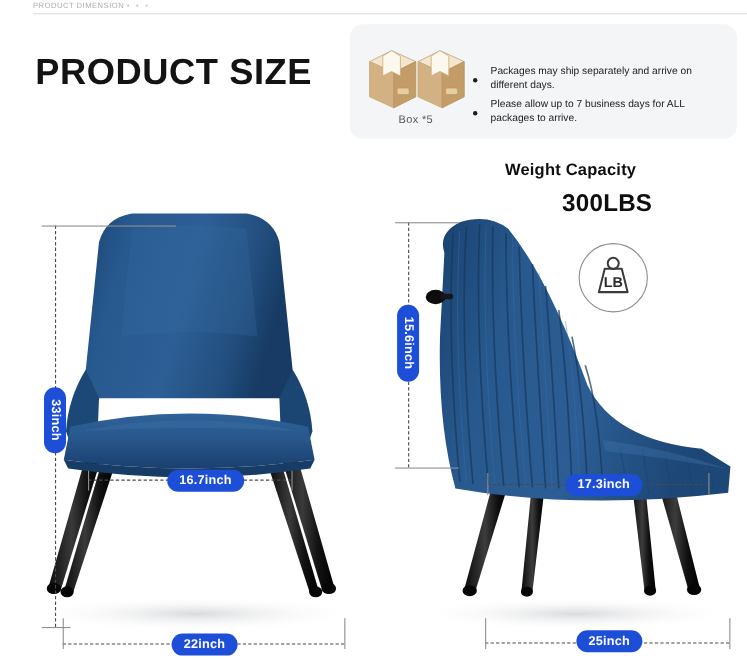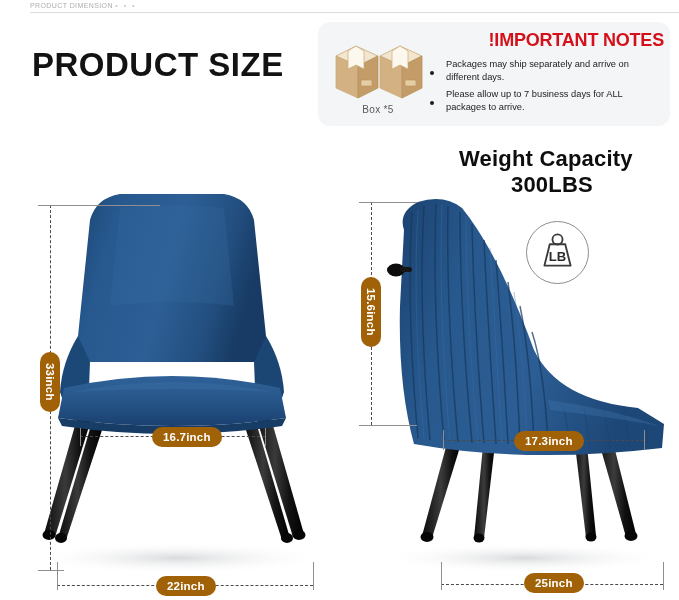--- a/index.html
+++ b/index.html
@@ -120,21 +120,21 @@
   .wc-line1, .wc-line2 {
     position: absolute;
     font-weight: bold;
     color: #0e0e0e;
     white-space: nowrap;
     letter-spacing: 0.2px;
   }
   .wc-line1 {
     left: 459px;
     top: 146px;
-    font-size: 22px;
+    font-size: 15px;
   }
   .wc-line2 {
     left: 511px;
     top: 172px;
     font-size: 22px;
   }
   .lb-badge {
     position: absolute;
     left: 526px;
     top: 221px;
@@ -168,21 +168,21 @@
     background: #6c6c6c;
   }
   .tick-v {
     position: absolute;
     width: 1px;
     background: #6c6c6c;
   }
 
   .dim-pill {
     position: absolute;
-    background: #a16207;
+    background: #1d4ed8;
     color: #ffffff;
     font-size: 11.5px;
     font-weight: bold;
     border-radius: 11px;
     padding: 3px 11px;
     white-space: nowrap;
     letter-spacing: 0.2px;
     line-height: 14px;
   }
   .dim-pill.vertical {
@@ -217,21 +217,20 @@
 
       <polygon points="50,20 70,10 92,20 72,30" fill="#f2e6cf" stroke="#c9ab78" stroke-width="0.8"></polygon>
       <polygon points="50,20 72,30 72,62 50,52" fill="#d3b183" stroke="#c9ab78" stroke-width="0.8"></polygon>
       <polygon points="72,30 92,20 92,52 72,62" fill="#c49c68" stroke="#b8925f" stroke-width="0.8"></polygon>
       <polygon points="62,15 70,10 78,15 78,33 70,29 62,33" fill="#fdf8ee" stroke="#c9ab78" stroke-width="0.7"></polygon>
       <rect x="75" y="44" width="11" height="6" rx="1.5" fill="#e4cda2" stroke="#b8925f" stroke-width="0.6"></rect>
     </svg>
 
     <div class="box-caption">Box *5</div>
 
-    <div class="notes-title">!IMPORTANT NOTES</div>
 
     <div class="note-row n1">
       <span class="note-bullet"></span>
       <span class="note-text">Packages may ship separately and arrive on different days.</span>
     </div>
     <div class="note-row n2">
       <span class="note-bullet"></span>
       <span class="note-text">Please allow up to 7 business days for ALL packages to arrive.</span>
     </div>
   </div>

